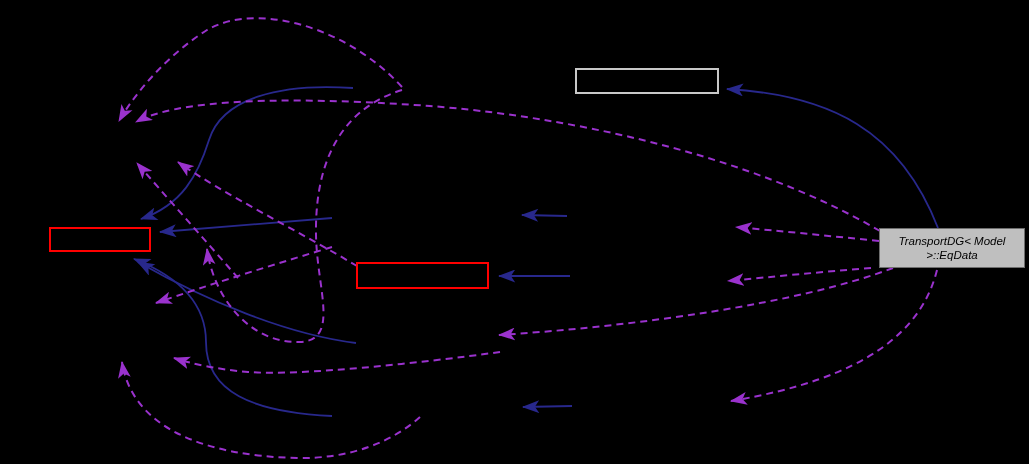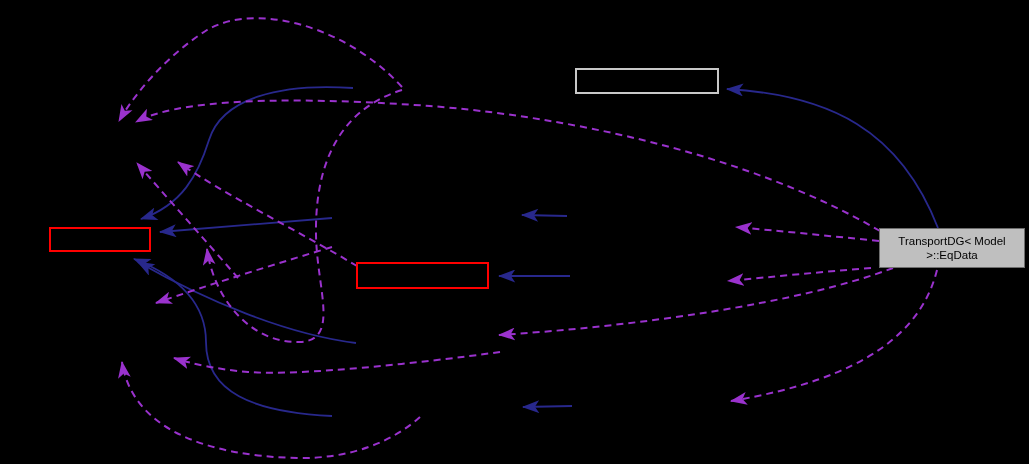--- a/index.html
+++ b/index.html
@@ -17,21 +17,21 @@
   .node-plain{border:2px solid var(--node-border,#c8c8c8);}
   .node-truncated{border:2px solid var(--node-red,#ff0000);}
   .node-current{
     background:var(--current-fill,#bfbfbf);
     border:1px solid var(--current-border,#6e6e6e);
     color:var(--label-color,#000);
     font-size:11.5px;line-height:14px;
     display:flex;flex-direction:column;align-items:center;justify-content:center;
     text-align:center;
   }
-  .node-current span{display:block;white-space:nowrap;}
+  .node-current span{display:block;white-space:nowrap;font-style:italic;}
 </style>
 </head>
 <body>
 
 <div id="stage" style="--bg: #000000; --edge-blue: #28288c; --edge-purple: #9a32cd; --node-red: #ff0000; --node-border: #c8c8c8; --current-fill: #bfbfbf; --current-border: #6e6e6e; --label-color: #000000;">
 
   <svg id="edges" viewBox="0 0 1029 464" xmlns="http://www.w3.org/2000/svg">
     <defs>
       <marker id="arrow-blue" markerUnits="userSpaceOnUse" markerWidth="18" markerHeight="13" viewBox="0 0 16 12" refX="15" refY="6" orient="auto">
         <path d="M0,0 L16,6 L0,12 L4,6 Z" style="fill:var(--edge-blue,#28288c)"></path>

